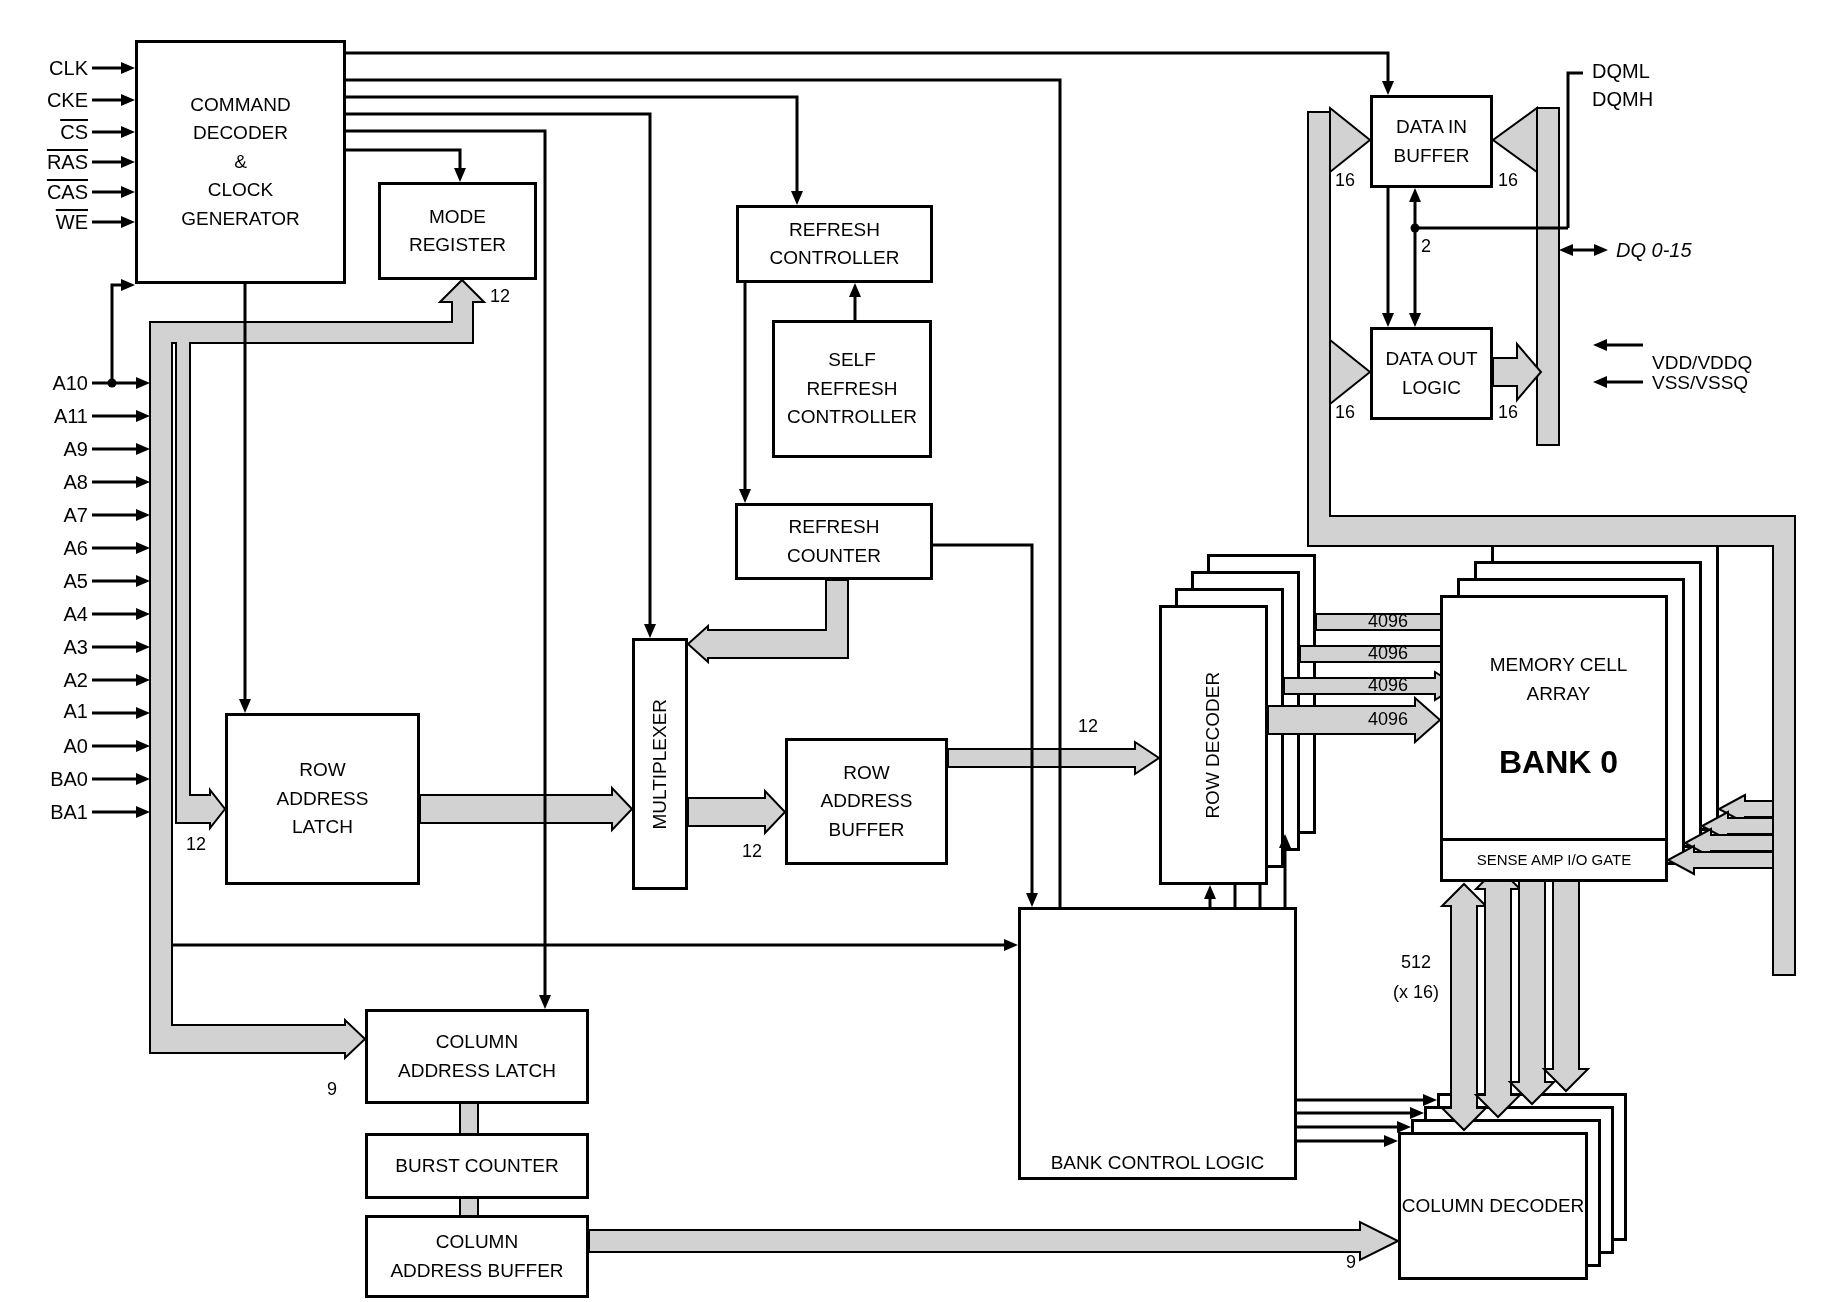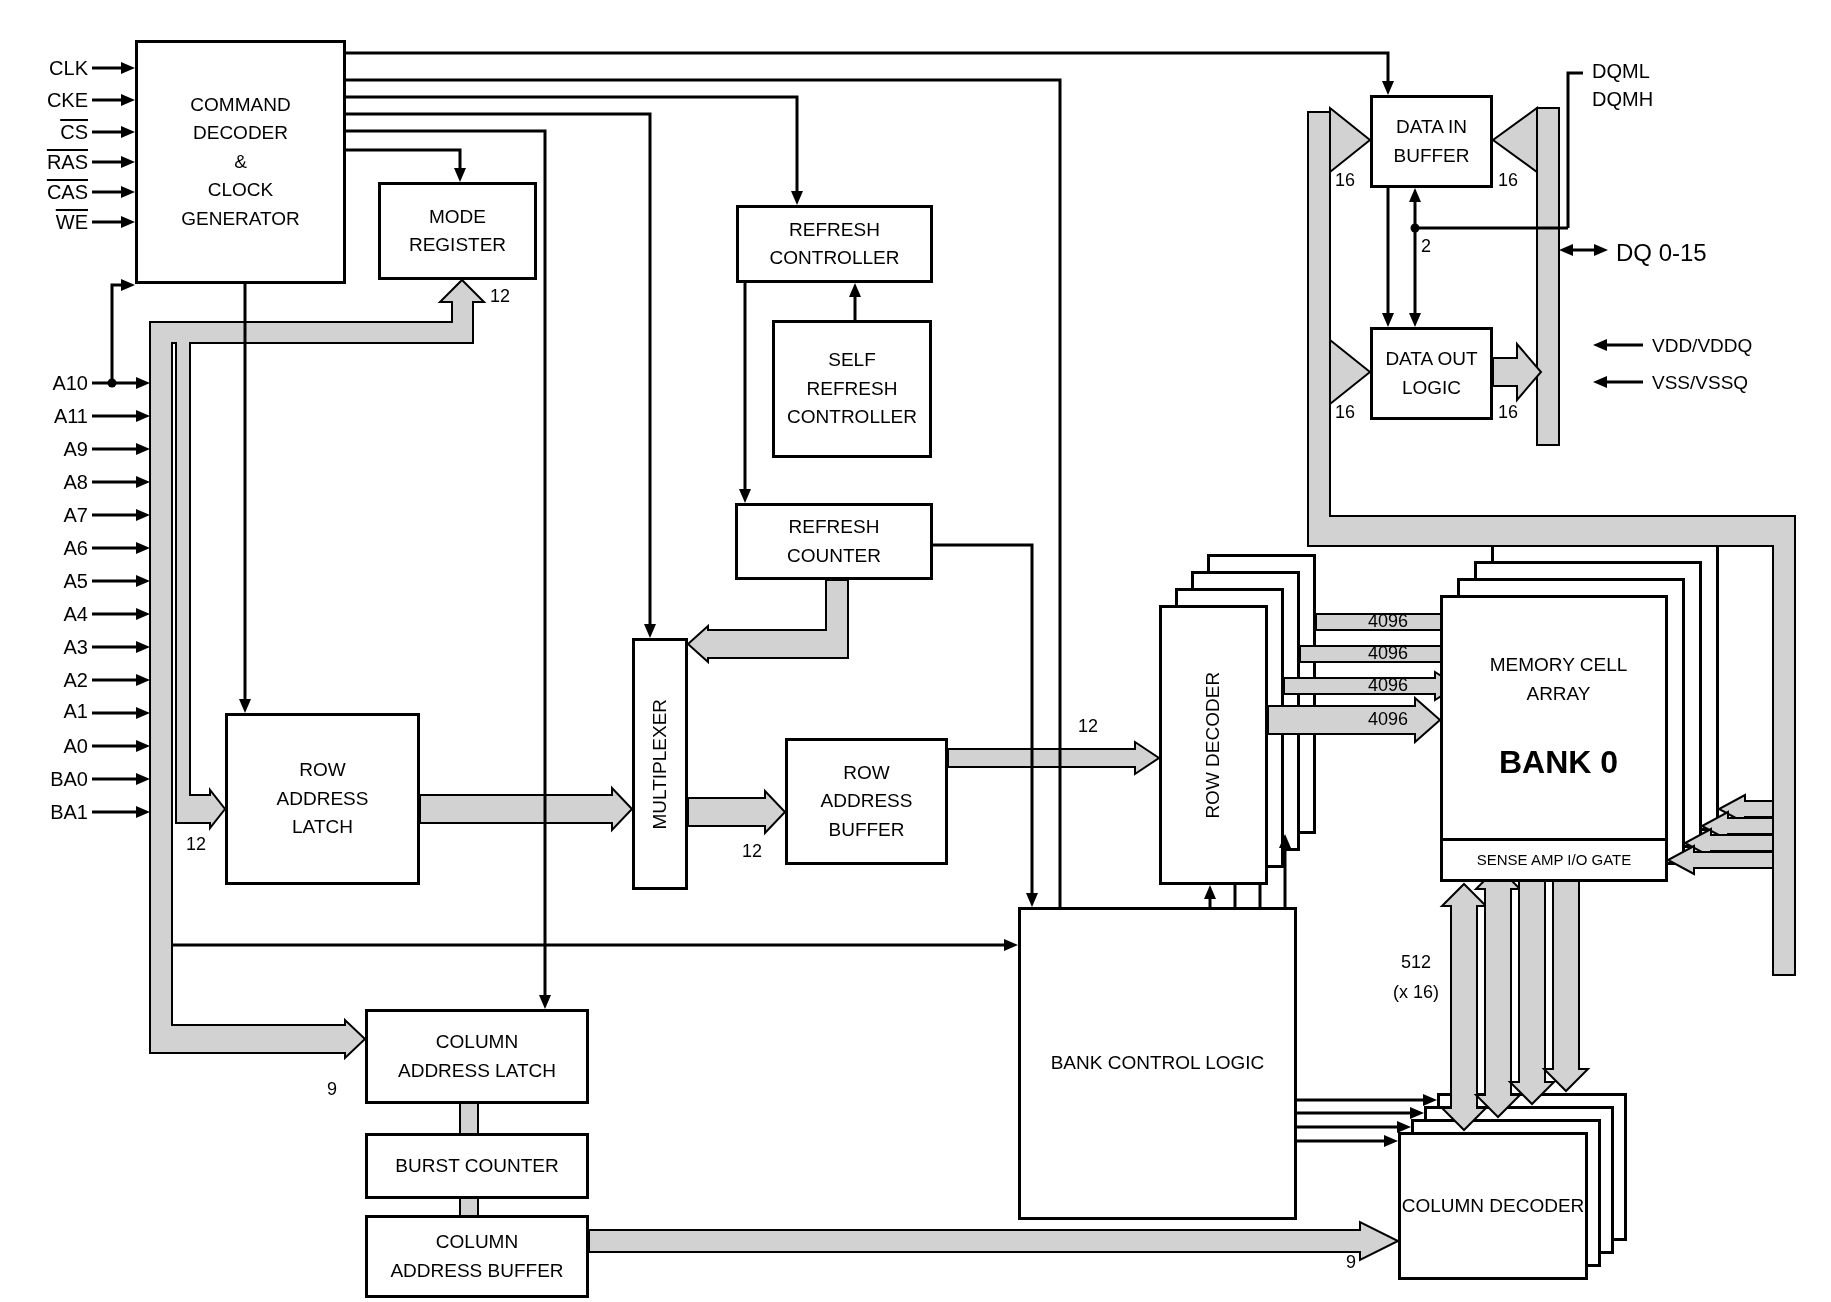--- a/index.html
+++ b/index.html
@@ -221,21 +221,21 @@
 LATCH</div>
   </div>
   <div class="block vert" style="left:632px;top:638px;width:56px;height:252px;">
     <div class="block-label">MULTIPLEXER</div>
   </div>
   <div class="block" style="left:785px;top:738px;width:163px;height:127px;">
     <div class="block-label">ROW
 ADDRESS
 BUFFER</div>
   </div>
-  <div class="block" style="left:1018px;top:907px;width:279px;height:313px;">
+  <div class="block" style="left:1018px;top:907px;width:279px;height:273px;align-items:flex-end;">
     <div class="block-label bcl-label">BANK CONTROL LOGIC</div>
   </div>
   <div class="block" style="left:365px;top:1009px;width:224px;height:95px;">
     <div class="block-label">COLUMN
 ADDRESS LATCH</div>
   </div>
   <div class="block" style="left:365px;top:1133px;width:224px;height:66px;">
     <div class="block-label">BURST COUNTER</div>
   </div>
   <div class="block" style="left:365px;top:1215px;width:224px;height:83px;">
@@ -299,17 +299,17 @@
   <div class="num" style="left:1421px;top:236px;">2</div>
   <div class="num" style="left:1368px;top:611px;">4096</div>
   <div class="num" style="left:1368px;top:643px;">4096</div>
   <div class="num" style="left:1368px;top:675px;">4096</div>
   <div class="num" style="left:1368px;top:709px;">4096</div>
   <div class="num" style="left:1395px;top:952px;width:42px;text-align:center;">512</div>
   <div class="num" style="left:1390px;top:982px;width:52px;text-align:center;">(x 16)</div>
 
   <div class="lbl" style="left:1592px;top:60px;font-size:20px;">DQML</div>
   <div class="lbl" style="left:1592px;top:88px;font-size:20px;">DQMH</div>
-  <div class="lbl" style="left:1616px;top:239px;font-size:24px;">DQ 0-15</div>
-  <div class="lbl" style="left:1652px;top:335px;">VDD/VDDQ</div>
+  <div class="lbl" style="left:1616px;top:239px;font-size:20px;font-style:italic;">DQ 0-15</div>
+  <div class="lbl" style="left:1652px;top:352px;">VDD/VDDQ</div>
   <div class="lbl" style="left:1652px;top:372px;">VSS/VSSQ</div>
 
 </div>
 
 </body></html>

